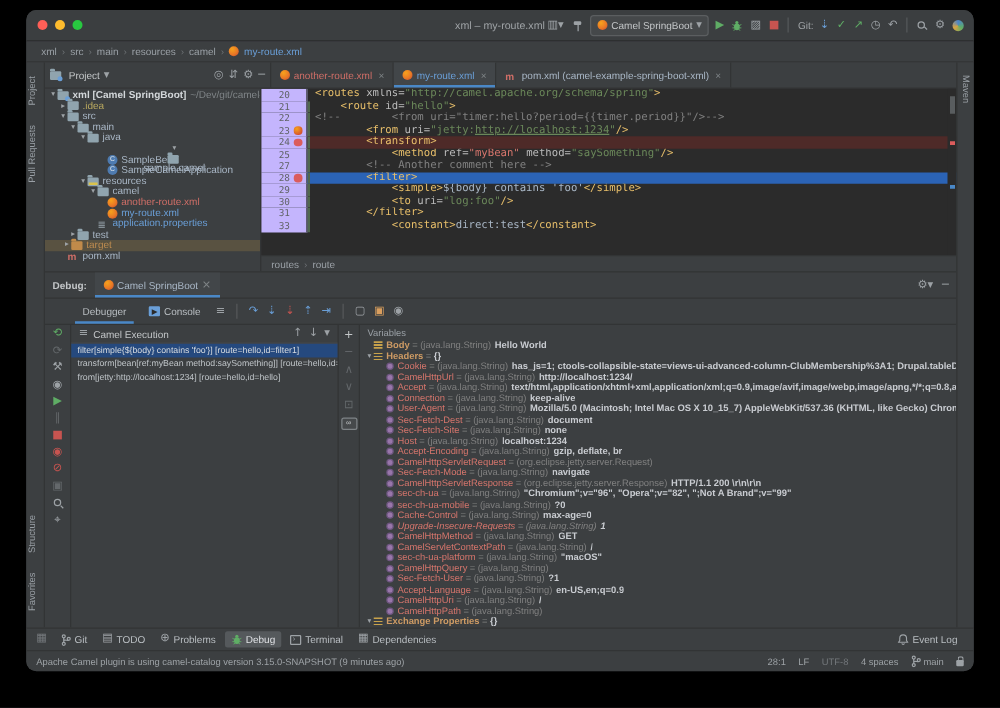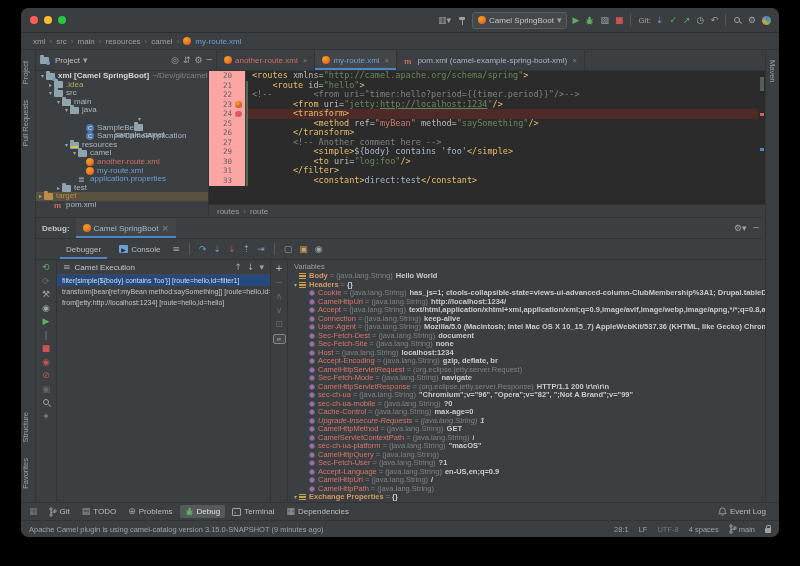--- a/index.html
+++ b/index.html
@@ -58,21 +58,21 @@
   .ic-class{width:8px;height:8px;border-radius:50%;background:#4e7bb0;color:#dfe5ea;font-size:5.5px;
     display:flex;align-items:center;justify-content:center;flex:none;margin-right:3px}
   .ic-camel{width:8px;height:8px;border-radius:50%;flex:none;
     background:radial-gradient(circle at 35% 30%,#f6a21c 0%,#e97826 55%,#c2452d 100%)}
   .ticon.maven{color:#cf6e67;font-weight:700;font-size:8px;background:none}
   .ticon.props{color:#9aa7b0;font-size:8px;background:none}
   
   #editor{flex:1;display:flex;flex-direction:column;min-width:0;background:#2b2b2b}
   #code{flex:1;position:relative;overflow:hidden}
   .cl{height:9.55px;display:flex;font-family:"DejaVu Sans Mono",monospace;font-size:8.5px;line-height:9.55px}
-  .ln{width:36px;flex:none;display:flex;background:#fca5a5;border-right:1px solid #3c3f41}
+  .ln{width:36px;flex:none;display:flex;background:#c4b5fd;border-right:1px solid #3c3f41}
   .lnnum{flex:1;text-align:right;color:#606366;padding-right:2px;font-size:7.5px}
   .lnic{width:11px;position:relative}
   .dot{position:absolute;left:1px;top:1.5px;width:6.5px;height:6.5px;border-radius:50%;background:#db5c5c}
   .dot.camel{background:radial-gradient(circle at 35% 30%,#f6a21c,#d35230 75%)}
   .lc{flex:1;white-space:pre;padding-left:6px;position:relative;min-width:0;overflow:hidden}
   .lc.v::before{content:"";position:absolute;left:0;top:0;bottom:0;width:2px;background:#51684f}
   .cl.exec .lc{background:#2b63b5}
   .cl.bp .lc{background:#4e2a28}
   .tag{color:#e8bf6a}.attr{color:#bababa}.val{color:#6a8759}
   .link{color:#6a8759;text-decoration:underline}.com{color:#808080}.txt{color:#a9b7c6}.ref{color:#d5756c}
@@ -148,20 +148,21 @@
 <body>
 
 <div id="win">
 
   <div id="titlebar">
     <div id="traffic">
       <span style="background:#ff5f57"></span>
       <span style="background:#febc2e"></span>
       <span style="background:#28c840"></span>
     </div>
+    <div id="win-title">xml – my-route.xml</div>
     <div id="tb-right">
       <span id="tbL" style="display: flex; gap: 6px; align-items: center;">
           <span class="g" style="color: rgb(157, 162, 166);">▥▾</span>
           <span class="ic-hammer"></span>
         </span>
       <span class="combo">
         <span class="ic-camel"></span>
         <span>Camel SpringBoot</span>
         <span class="g" style="color:#9da2a6">▾</span>
       </span>
@@ -314,21 +315,21 @@
             <div class="trow" style="padding-left: 35px;">
               <span class="chev"></span>
               <span class="ticon props">≣</span>
               <span style="color: rgb(106, 159, 216);">application.properties</span>
             </div>
             <div class="trow" style="padding-left: 19px;">
               <span class="chev">▸</span>
               <span class="ticon fold"></span>
               <span>test</span>
             </div>
-            <div class="trow hl" style="padding-left: 1px;">
+            <div class="trow hl" style="padding-left: 14px;">
               <span class="chev">▸</span>
               <span class="ticon fold ex"></span>
               <span style="color: rgb(187, 138, 79);">target</span>
             </div>
             <div class="trow" style="padding-left: 11px;">
               <span class="chev"></span>
               <span class="ticon maven">m</span>
               <span>pom.xml</span>
             </div>
           </div>
@@ -376,31 +377,33 @@
               </div>
               <div class="cl">
                 <span class="ln">
                   <span class="lnnum">25</span>
                   <span class="lnic"></span>
                 </span>
                 <span class="lc v"><span class="tag">            &lt;method </span><span class="attr">ref=</span><span class="ref">"myBean"</span><span class="attr"> method=</span><span class="val">"saySomething"</span><span class="tag">/&gt;</span></span>
               </div>
               <div class="cl">
                 <span class="ln">
-                  <span class="lnnum">26</span>
-                  <span class="lnic"></span>
-                </span>
-                <span class="lc v"><span class="tag">        &lt;/transform&gt;</span></span>
-              </div>
-              <div class="cl">
-                <span class="ln">
                   <span class="lnnum">27</span>
                   <span class="lnic"></span>
                 </span>
                 <span class="lc v"><span class="com">        &lt;!-- Another comment here --&gt;</span></span>
+              </div>
+              <div class="cl exec">
+                <span class="ln">
+                  <span class="lnnum">28</span>
+                  <span class="lnic">
+                    <span class="dot"></span>
+                  </span>
+                </span>
+                <span class="lc v"><span class="tag">        &lt;filter&gt;</span></span>
               </div>
               <div class="cl">
                 <span class="ln">
                   <span class="lnnum">29</span>
                   <span class="lnic"></span>
                 </span>
                 <span class="lc v"><span class="tag">            &lt;simple&gt;</span><span class="txt">${body} contains 'foo'</span><span class="tag">&lt;/simple&gt;</span></span>
               </div>
               <div class="cl">
                 <span class="ln">

